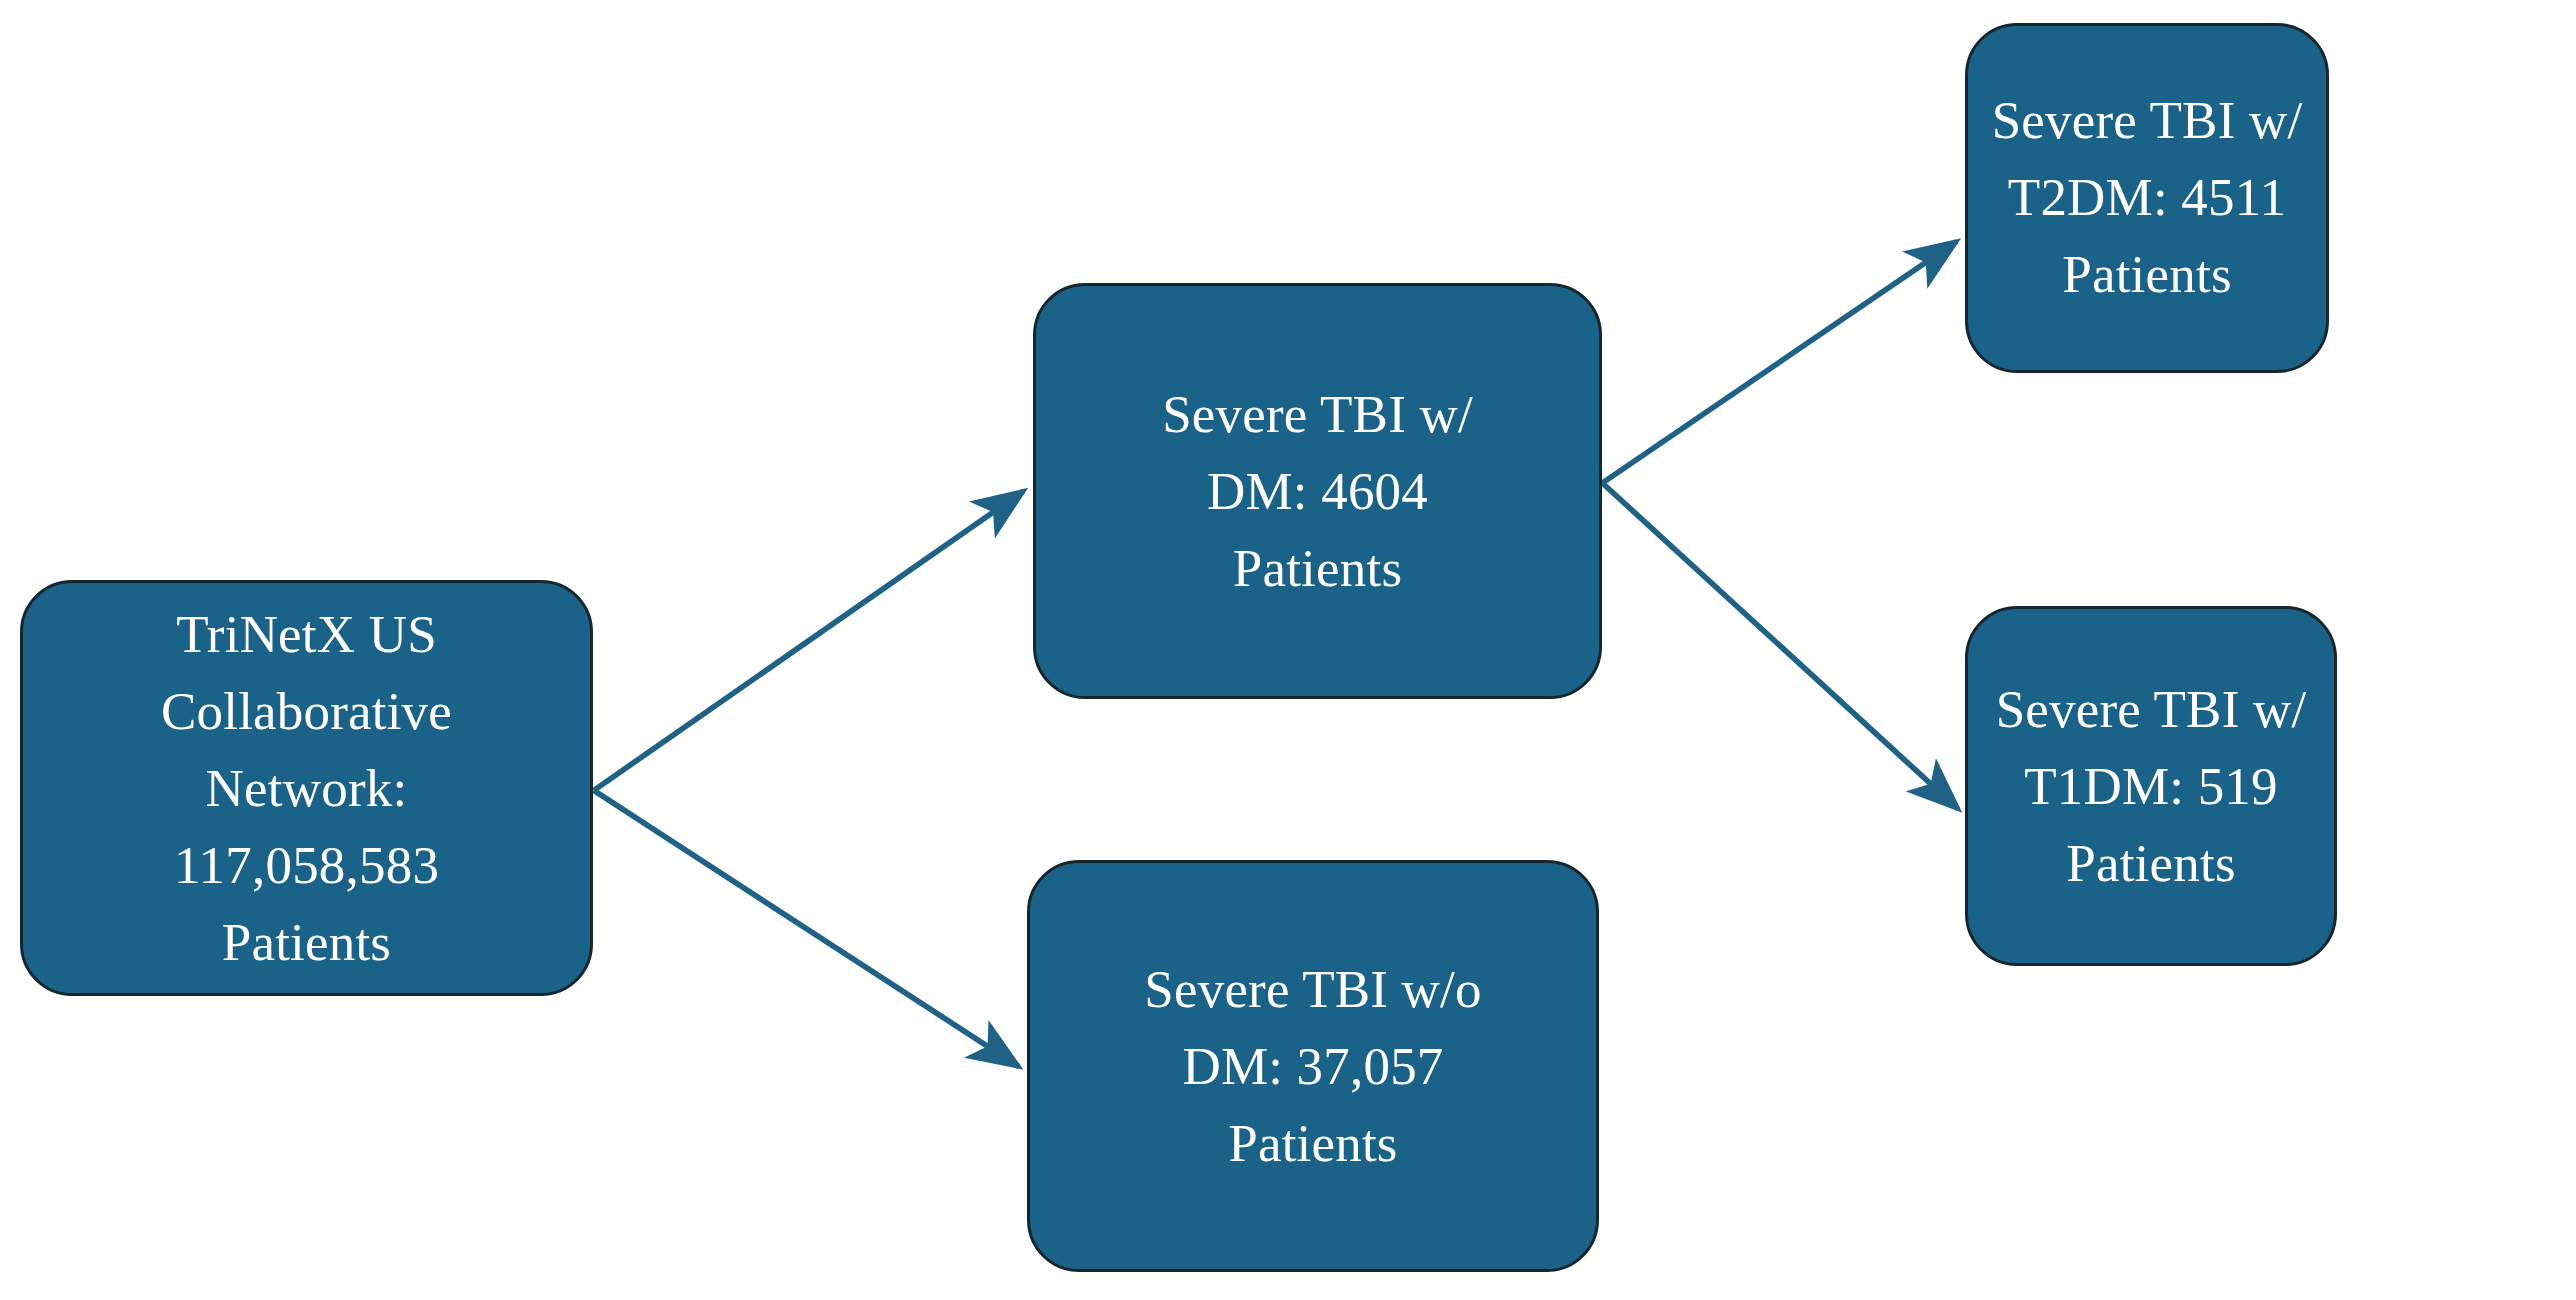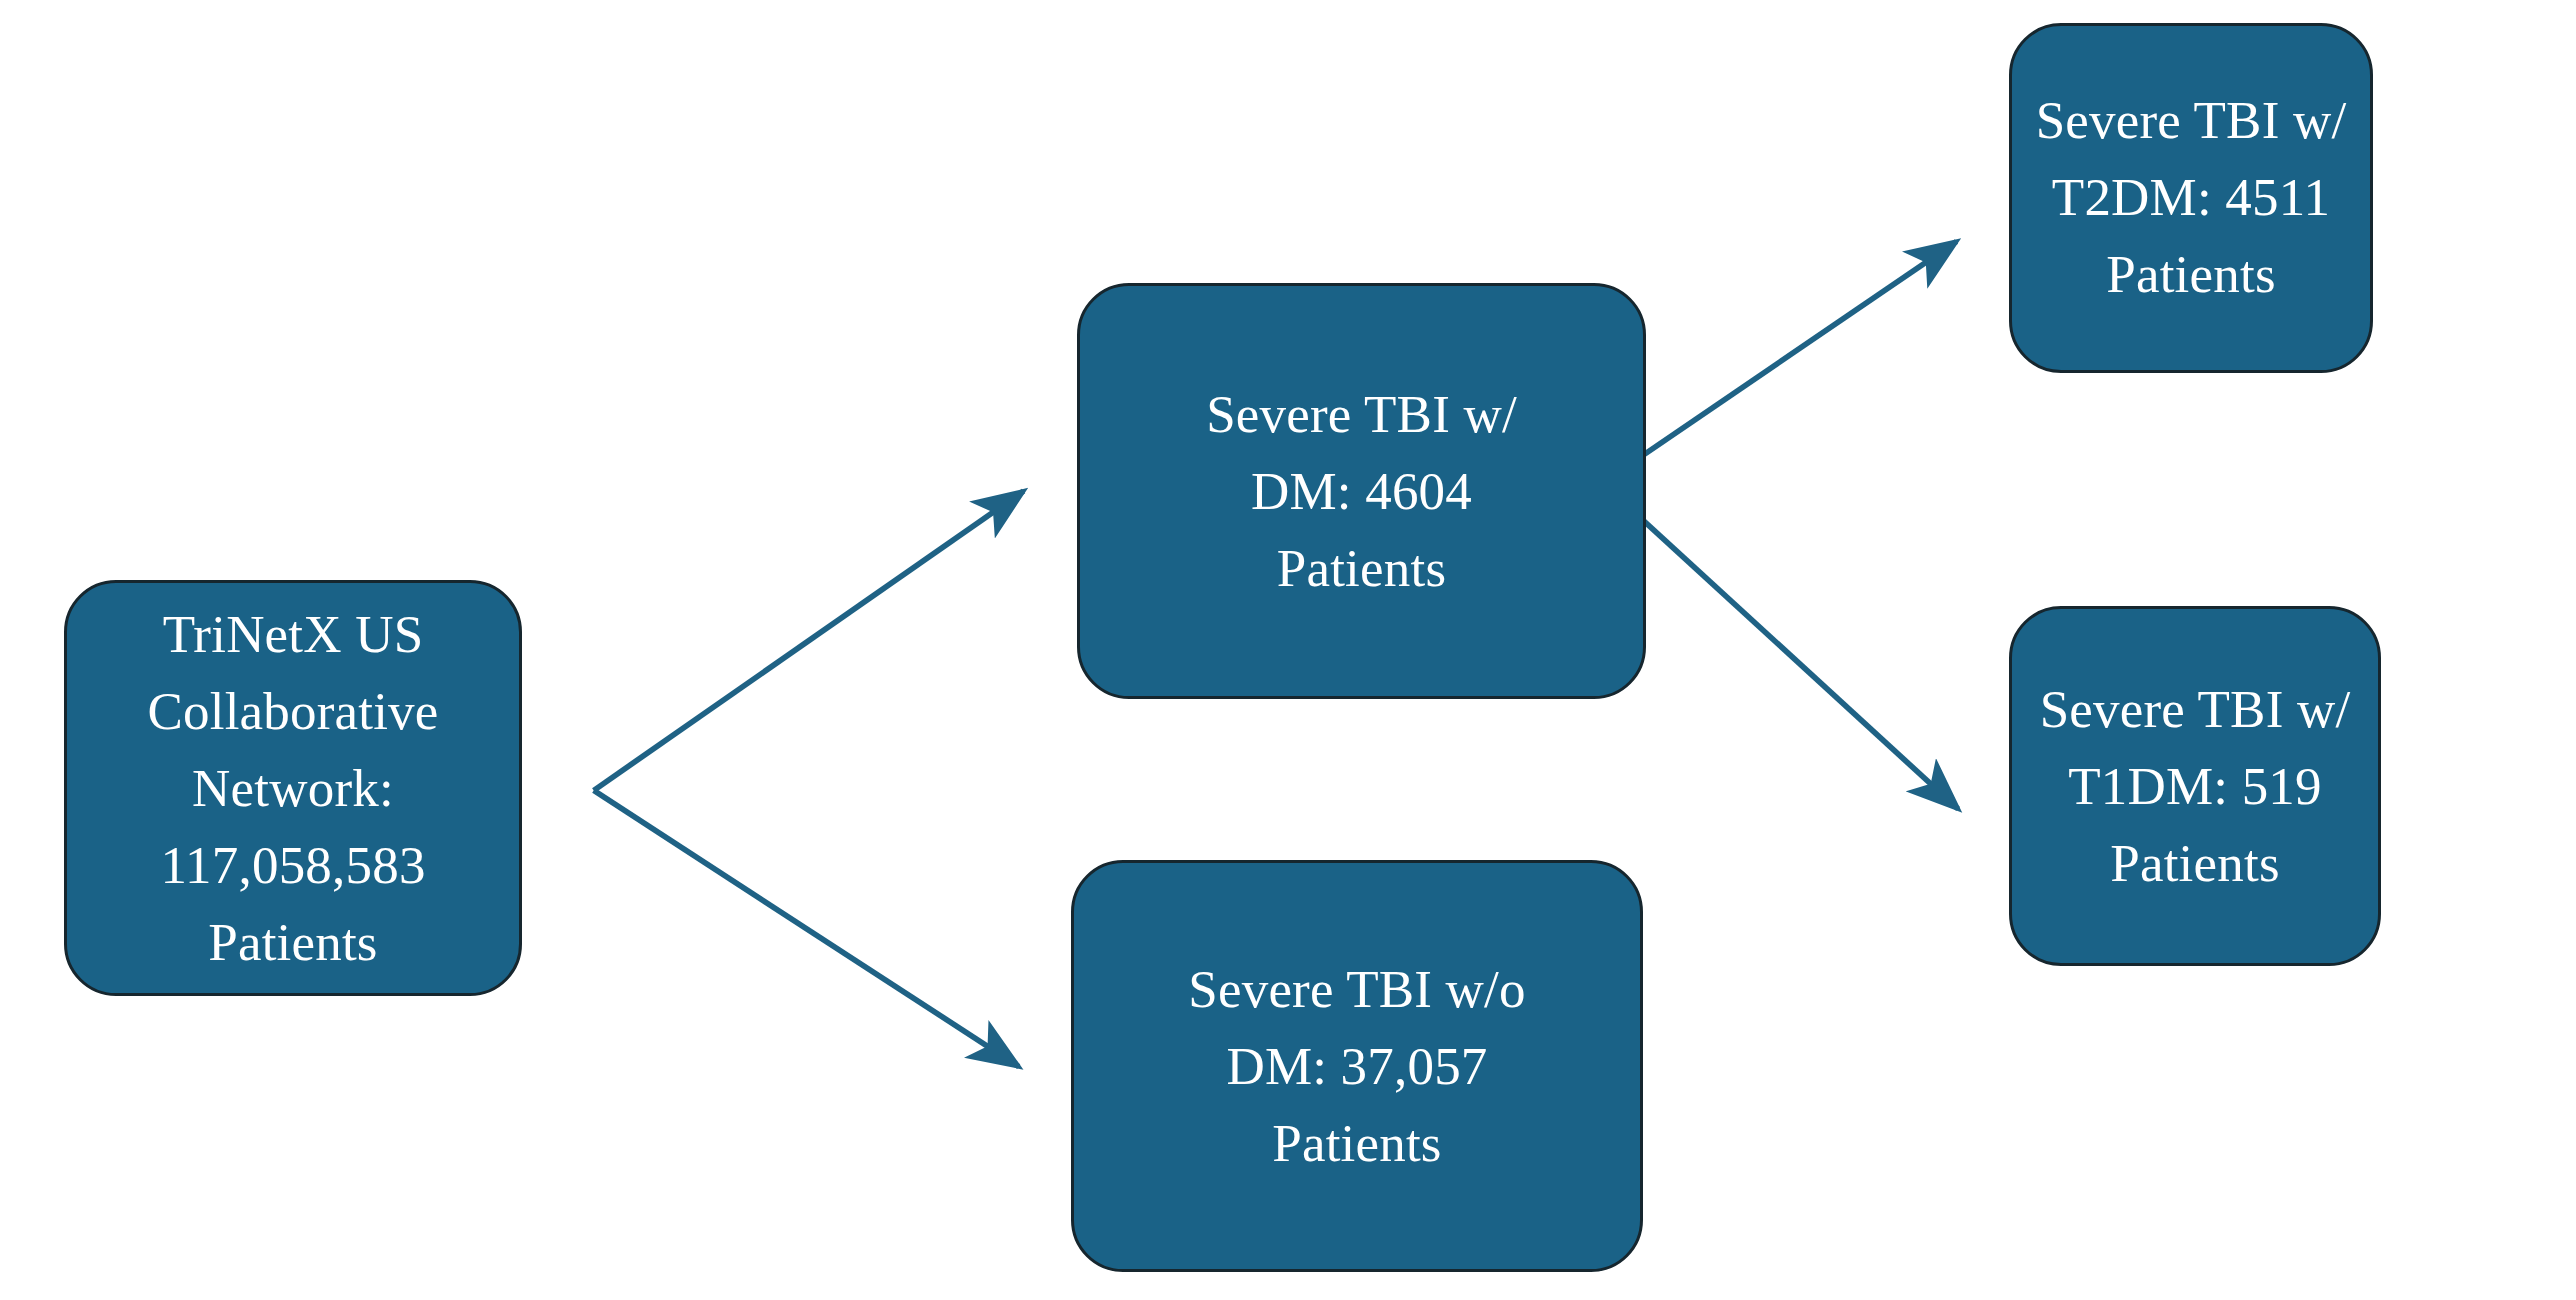--- a/index.html
+++ b/index.html
@@ -33,24 +33,23 @@
     align-items: center;
     justify-content: center;
     text-align: center;
     color: #ffffff;
     font-size: 53px;
     line-height: 77px;
     font-weight: 400;
     letter-spacing: 0.2px;
     padding: 0 19px;
     white-space: pre-line;
-    margin-left: 44px;
   }
   
-  #node-source      { left: 20px;   top: 580px;  width: 458px; height: 416px; }
+  #node-source      { left: 20px;   top: 580px;  width: 573px; height: 416px; }
   #node-tbi-dm      { left: 1033px; top: 283px;  width: 569px; height: 416px; }
   #node-tbi-no-dm   { left: 1027px; top: 860px; width: 572px; height: 412px; }
   #node-tbi-t2dm    { left: 1965px; top: 22.5px;   width: 364px; height: 350px; }
   #node-tbi-t1dm    { left: 1965px; top: 606px;  width: 372px; height: 360px; }
 </style>
 </head>
 <body>
 
 <div id="canvas">
 

